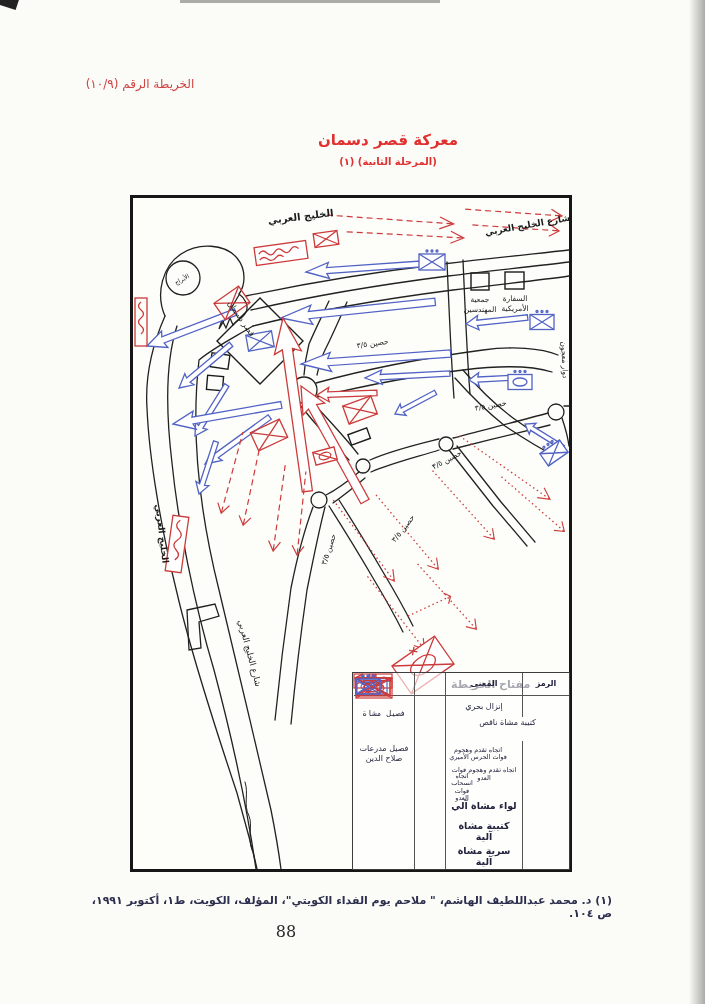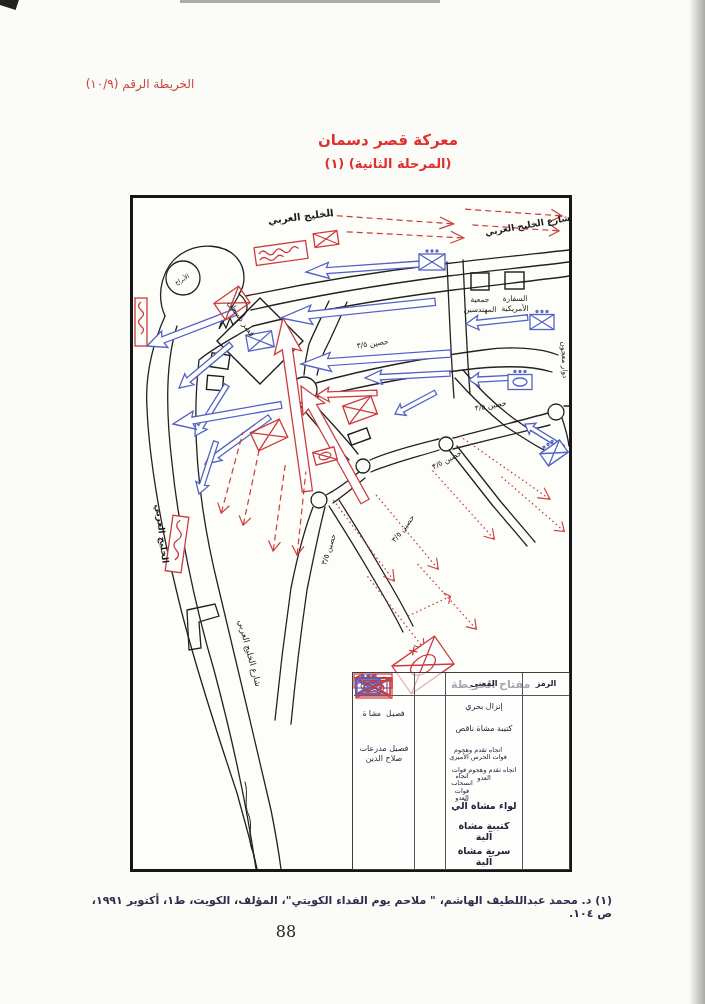--- a/index.html
+++ b/index.html
@@ -5,21 +5,21 @@
   html,body{margin:0;padding:0;}
   body{width:705px;height:1004px;position:relative;background:#fbfbf7;overflow:hidden;
        font-family:"DejaVu Sans",sans-serif;}
   .abs{position:absolute;}
   
   .map-ref{left:60px;top:77px;width:160px;color:#cf4343;font-size:12px;font-weight:normal;
            direction:rtl;text-align:center;}
   .title{left:278px;top:131px;width:220px;text-align:center;color:#e03030;
          font-size:15px;font-weight:bold;direction:rtl;}
   .subtitle{left:278px;top:156px;width:220px;text-align:center;color:#e03030;
-            font-size:13px;font-weight:bold;direction:rtl;}
+            font-size:10px;font-weight:bold;direction:rtl;}
   
   .map-frame{left:130px;top:195px;width:436px;height:671px;border:3px solid #161616;
              background:#fdfdfa;}
   .map-frame svg{position:absolute;left:0;top:0;}
   
   .legend-title{left:318px;top:452px;width:100px;text-align:left;color:#23233d;
                 font-weight:bold;font-size:11px;direction:rtl;margin-top:28px;}
   .legend-box{left:219px;top:474px;width:216px;height:196px;border:1.5px solid #3d3d3d;
               display:flex;direction:rtl;background:rgba(255,255,255,.6);font-size:8px;color:#23233d;}
   .lg-right{width:123px;display:flex;flex-direction:column;border-left:1px solid #555;}
@@ -281,21 +281,21 @@
           <svg width="40" height="16" viewBox="0 0 40 16">
               <g stroke="#cc3b3b" fill="none" stroke-width="1.2">
             <rect x="1" y="1" width="38" height="14"></rect>
             <path d="M4,6 q3,-4 6,0 q3,4 6,0 q3,-4 6,0 q3,4 6,0 q3,-4 6,0"></path>
             <path d="M4,11 q3,-3 6,0 q3,3 6,0 q3,-3 6,0 q3,3 6,0"></path>
               </g>
             </svg>
         </div>
         <div class="cell-mean">إنزال بحري</div>
       </div>
-      <div class="lg-row" style="height:24px;">
+      <div class="lg-row" style="height:24px;flex-direction:column;">
         <div class="cell-sym">
           <svg width="38" height="23" viewBox="0 0 38 23">
               <g stroke="#5263c3" fill="none" stroke-width="1.2">
             <path d="M16,1 V5 M22,1 V5"></path>
                 <rect x="4" y="5" width="30" height="16"></rect>
             <path d="M4,5 L34,21 M4,21 L34,5"></path>
               </g>
             </svg>
         </div>
         <div class="cell-mean">كتيبة مشاة ناقص</div>

